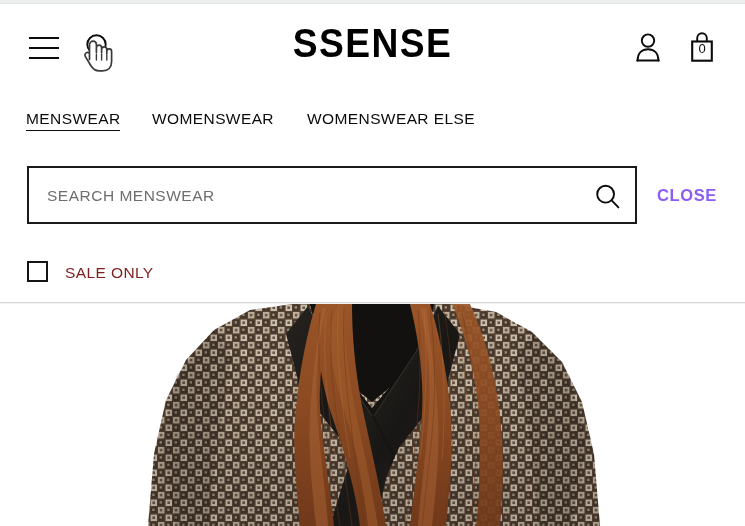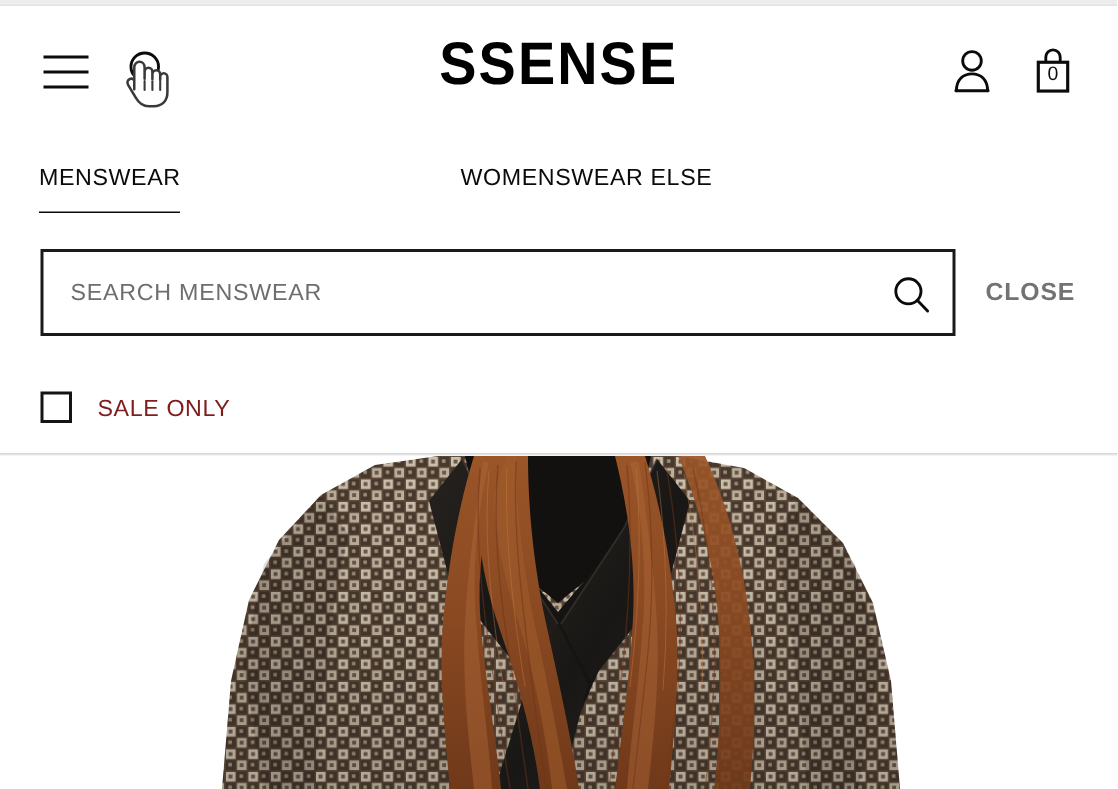--- a/index.html
+++ b/index.html
@@ -135,21 +135,21 @@
     line-height: 22px;
     cursor: pointer;
     white-space: nowrap;
     font-family: "Liberation Sans", sans-serif;
   }
   .navtab.t0 { left: 26px; }
   .navtab.t1 { left: 152px; }
   .navtab.t2 { left: 307px; }
   .navtab.active {
     border-bottom: 1.6px solid #0b0b0b;
-    padding-bottom: 11px;
+    padding-bottom: 0;
   }
 
   
   .search-box {
     position: absolute;
     left: 27px;
     top: 166px;
     width: 610px;
     height: 58px;
     border: 2px solid #1a1a1a;
@@ -186,21 +186,21 @@
     border: none;
     padding: 0;
   }
   .close-btn {
     position: absolute;
     left: 657px;
     top: 185px;
     font-size: 16.5px;
     font-weight: 700;
     letter-spacing: 0.6px;
-    color: #737373;
+    color: #8b5cf6;
     cursor: pointer;
     line-height: 20px;
     background: none;
     border: none;
     padding: 0;
     font-family: "Liberation Sans", sans-serif;
   }
 
   
   .sale-row {
@@ -317,20 +317,21 @@
         <path d="M9.2 10.5 L9.2 7.2 C9.2 4.3 11.3 2.2 14 2.2 C16.7 2.2 18.8 4.3 18.8 7.2 L18.8 10.5" fill="none" stroke="#0b0b0b" stroke-width="1.9"></path>
         <rect x="4.2" y="10.5" width="19.6" height="19.2" fill="none" stroke="#0b0b0b" stroke-width="2.1"></rect>
       </svg>
     </div>
     <div class="bag-count">0</div>
 
   </div>
 
   <div class="navtabs">
     <div class="navtab t0 active">MENSWEAR</div>
+    <div class="navtab t1">WOMENSWEAR</div>
     <div class="navtab t2">WOMENSWEAR ELSE</div>
   </div>
 
   <div class="search-box">
     <input class="search-input" type="text" placeholder="SEARCH MENSWEAR" style="">
     <button class="search-submit">
       <svg width="30" height="30" viewBox="0 0 30 30">
         <circle cx="12.6" cy="12.2" r="8.4" fill="none" stroke="#0b0b0b" stroke-width="1.9"></circle>
         <line x1="18.7" y1="18.4" x2="25.4" y2="25.4" stroke="#0b0b0b" stroke-width="1.9" stroke-linecap="round"></line>
       </svg>

